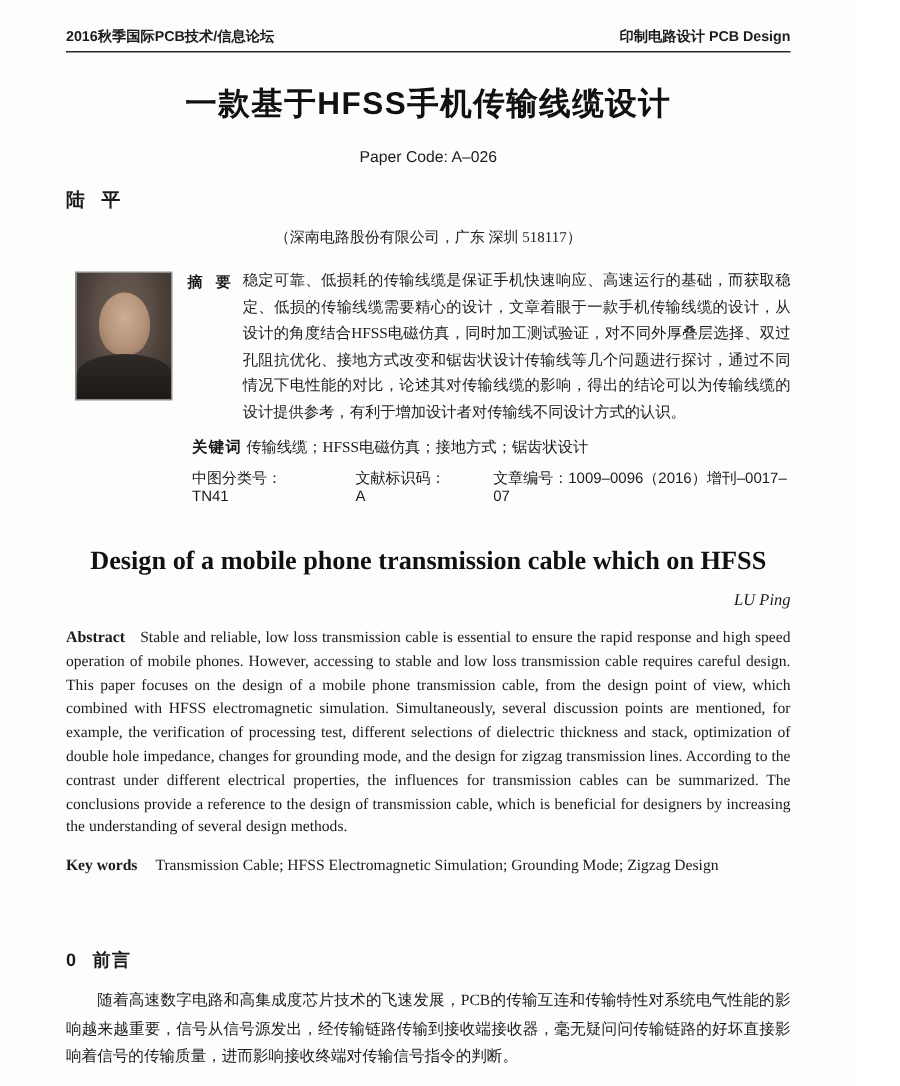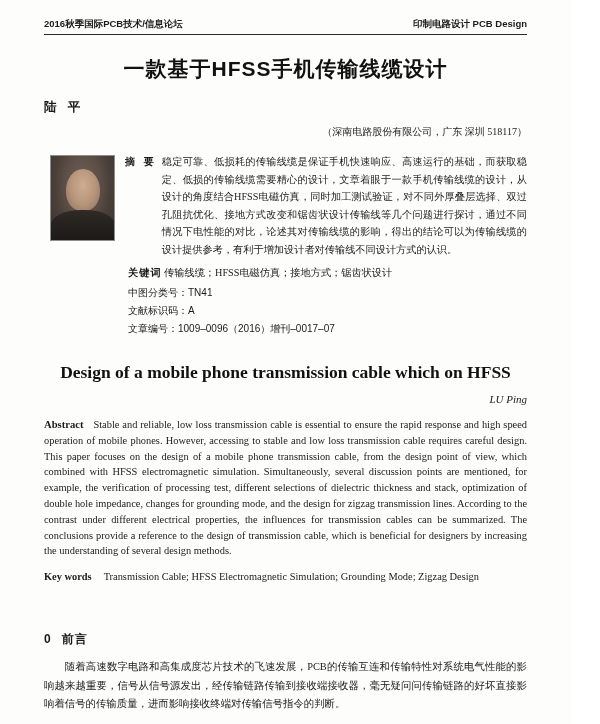--- a/index.html
+++ b/index.html
@@ -59,21 +59,21 @@
     color: #1a1a1a;
   }
   .cn-author {
     text-align: left;
     font-size: 12.5px;
     font-weight: bold;
     letter-spacing: 4px;
     margin-bottom: 9px;
   }
   .cn-affil {
-    text-align: right;
+    text-align: center;
     font-size: 10px;
     margin-bottom: 14px;
     color: #222;
   }
 
   
   .cn-abs-wrap {
     display: flex;
     align-items: flex-start;
     margin-bottom: 6px;
@@ -137,22 +137,21 @@
   .cn-keywords b {
     font-family: "Liberation Sans", sans-serif;
     letter-spacing: 1px;
   }
   .cn-class {
     font-size: 10px;
     font-family: "Liberation Sans", sans-serif;
     margin-top: 4px;
     padding-left: 84px;
     display: flex;
-    gap: 4px;
-    flex-direction: column;
+    gap: 28px;
   }
 
   
   .en-title {
     text-align: center;
     font-size: 17.5px;
     font-weight: bold;
     margin: 26px 0 10px 0;
     color: #111;
   }
@@ -209,20 +208,21 @@
 
 <div class="page">
 
   <div class="runhead">
     <div class="runhead-left">2016秋季国际PCB技术/信息论坛</div>
     <div class="runhead-right">印制电路设计  PCB Design</div>
   </div>
   <div class="rule"></div>
 
   <div class="cn-title">一款基于HFSS手机传输线缆设计</div>
+  <div class="paper-code">Paper Code: A–026</div>
   <div class="cn-author">陆 平</div>
   <div class="cn-affil">（深南电路股份有限公司，广东 深圳  518117）</div>
 
   <div class="cn-abs-wrap">
     <div class="photo"></div>
     <div class="abs-label">摘 要</div>
     <div class="cn-abstract">稳定可靠、低损耗的传输线缆是保证手机快速响应、高速运行的基础，而获取稳定、低损的传输线缆需要精心的设计，文章着眼于一款手机传输线缆的设计，从设计的角度结合HFSS电磁仿真，同时加工测试验证，对不同外厚叠层选择、双过孔阻抗优化、接地方式改变和锯齿状设计传输线等几个问题进行探讨，通过不同情况下电性能的对比，论述其对传输线缆的影响，得出的结论可以为传输线缆的设计提供参考，有利于增加设计者对传输线不同设计方式的认识。</div>
   </div>
 
   <div class="cn-keywords">

